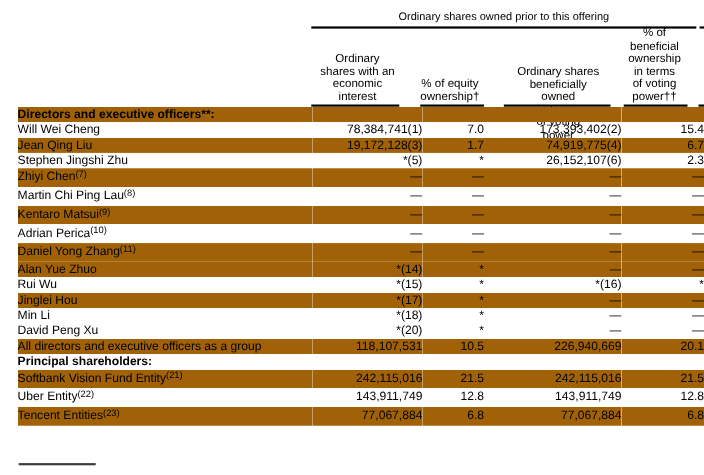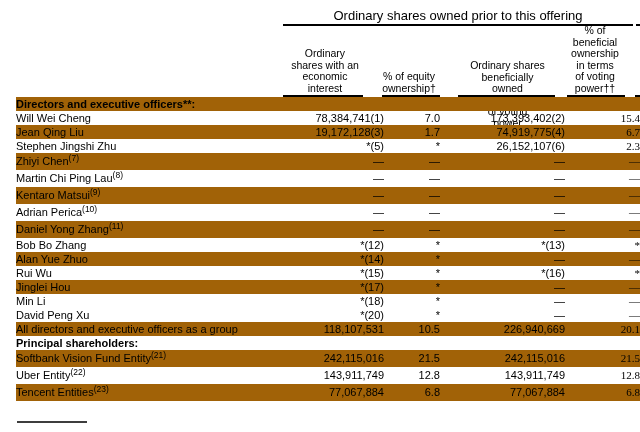--- a/index.html
+++ b/index.html
@@ -3,21 +3,21 @@
 <meta charset="utf-8">
 <style>
   html,body { margin:0; padding:0; background:#fff; }
   .page {
     position:relative; width:640px; height:432px; background:#ffffff;
     font-family:"Liberation Sans", sans-serif; font-size:11px; color:#000;
     overflow:hidden;
   }
   .span-title {
     position:absolute; left:283px; top:9px; width:350px;
-    text-align:center; font-size:13px; line-height:13px; white-space:nowrap;
+    text-align:center; font-size:10px; line-height:13px; white-space:nowrap;
   }
   .rule { position:absolute; background:#000; }
   .colhead {
     position:absolute; text-align:center; font-size:10.5px; line-height:11.5px;
     white-space:pre-line;
   }
   .ch1 { left:265px; top:48px; width:120px;text-align:center; }
   .ch2 { left:370px; top:71px; width:78px;  }
   .ch3 { left:450px; top:25px; width:115px;margin-top:35px; }
   .ch4 { left:552px; top:25px; width:86px;  }
@@ -35,21 +35,21 @@
   }
   table.ownership td {
     padding:0; margin:0; vertical-align:middle;
     font-size:11px; line-height:13px; white-space:nowrap; overflow:hidden;
   }
   tr.simple { height:14px; }
   tr.tall   { height:17px; }
   tr.shaded { background:#a16207; }
   td.name { text-align:left; padding-left:3px; }
   td.num  { text-align:right; }
-  td.last { padding-right:10px;font-family:Liberation Serif, serif; }
+  td.last { padding-right:10px; }
   .sec-label { font-weight:bold; }
   .fnsup { font-size:8.5px; position:relative; top:-3.5px; }
   .foot-rule { position:absolute; left:17px; top:421px; width:70px; height:2px; background:#3d3d3d; }
 </style>
 </head>
 <body>
 
 <div class="page">
 
   <div class="span-title">Ordinary shares owned prior to this offering</div>
@@ -147,27 +147,20 @@
           <td class="num">—</td>
           <td class="num last">—</td>
         </tr>
         <tr class="tall shaded">
           <td class="name"><span>Daniel Yong Zhang</span><span class="fnsup">(11)</span></td>
           <td class="num">—</td>
           <td class="num">—</td>
           <td class="num">—</td>
           <td class="num last">—</td>
         </tr>
-        <tr class="simple">
-          <td class="name"><span>Bob Bo Zhang</span></td>
-          <td class="num">*(12)</td>
-          <td class="num">*</td>
-          <td class="num">*(13)</td>
-          <td class="num last">*</td>
-        </tr>
         <tr class="simple shaded">
           <td class="name"><span>Alan Yue Zhuo</span></td>
           <td class="num">*(14)</td>
           <td class="num">*</td>
           <td class="num">—</td>
           <td class="num last">—</td>
         </tr>
         <tr class="simple">
           <td class="name"><span>Rui Wu</span></td>
           <td class="num">*(15)</td>

